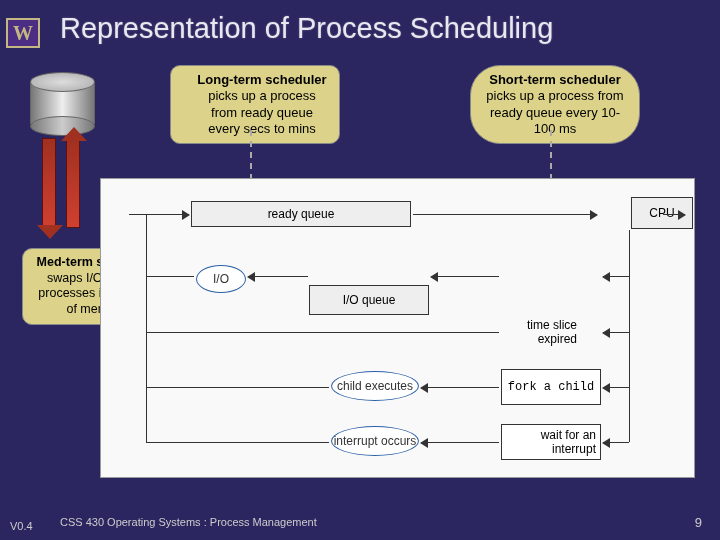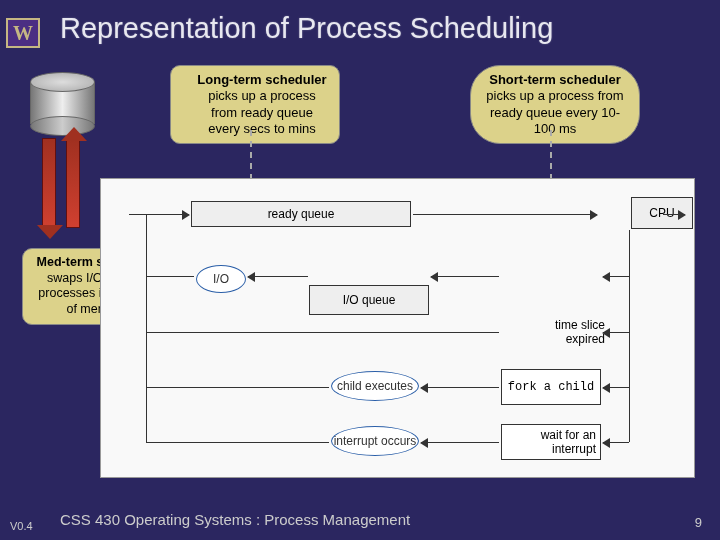--- a/index.html
+++ b/index.html
@@ -152,21 +152,21 @@
     align-items: center;
     justify-content: center;
     color: #333;
     background: #fff;
   }
   .ready-q { top: 22px; left: 90px; width: 220px; height: 26px; background: #eee; }
   .cpu { top: 18px; left: 498px; width: 62px; height: 32px; background: #eee; margin-left: 32px; }
   .io { top: 86px; left: 95px; width: 50px; height: 28px; }
   .io-q { top: 82px; left: 208px; width: 120px; height: 30px; background: #eee; margin-top: 24px; }
   .io-req { top: 82px; left: 400px; width: 100px; height: 30px; }
-  .time-slice { top: 135px; left: 408px; width: 100px; height: 36px; border: none; background: transparent; }
+  .time-slice { top: 135px; left: 380px; width: 100px; height: 36px; border: none; background: transparent; }
   .child-exec { top: 192px; left: 230px; width: 88px; height: 30px; }
   .fork { top: 190px; left: 400px; width: 100px; height: 36px; font-family: Liberation Mono, monospace; }
   .int-occurs { top: 247px; left: 230px; width: 88px; height: 30px; }
   .wait-int { top: 245px; left: 400px; width: 100px; height: 36px; }
 
   .line {
     position: absolute;
     background: #333;
   }
   .hline { height: 1px; }
@@ -179,21 +179,21 @@
     border-bottom: 5px solid transparent;
   }
   .ah-right::after { right: -1px; border-left: 8px solid #333; }
   .ah-left::after { left: -1px; border-right: 8px solid #333; }
 
   .footer {
     position: absolute;
     bottom: 12px;
     left: 60px;
     color: #ccc;
-    font-size: 15px;
+    font-size: 11px;
   }
   .version {
     position: absolute;
     bottom: 8px;
     left: 10px;
     color: #ccc;
     font-size: 11px;
   }
   .pagenum {
     position: absolute;

